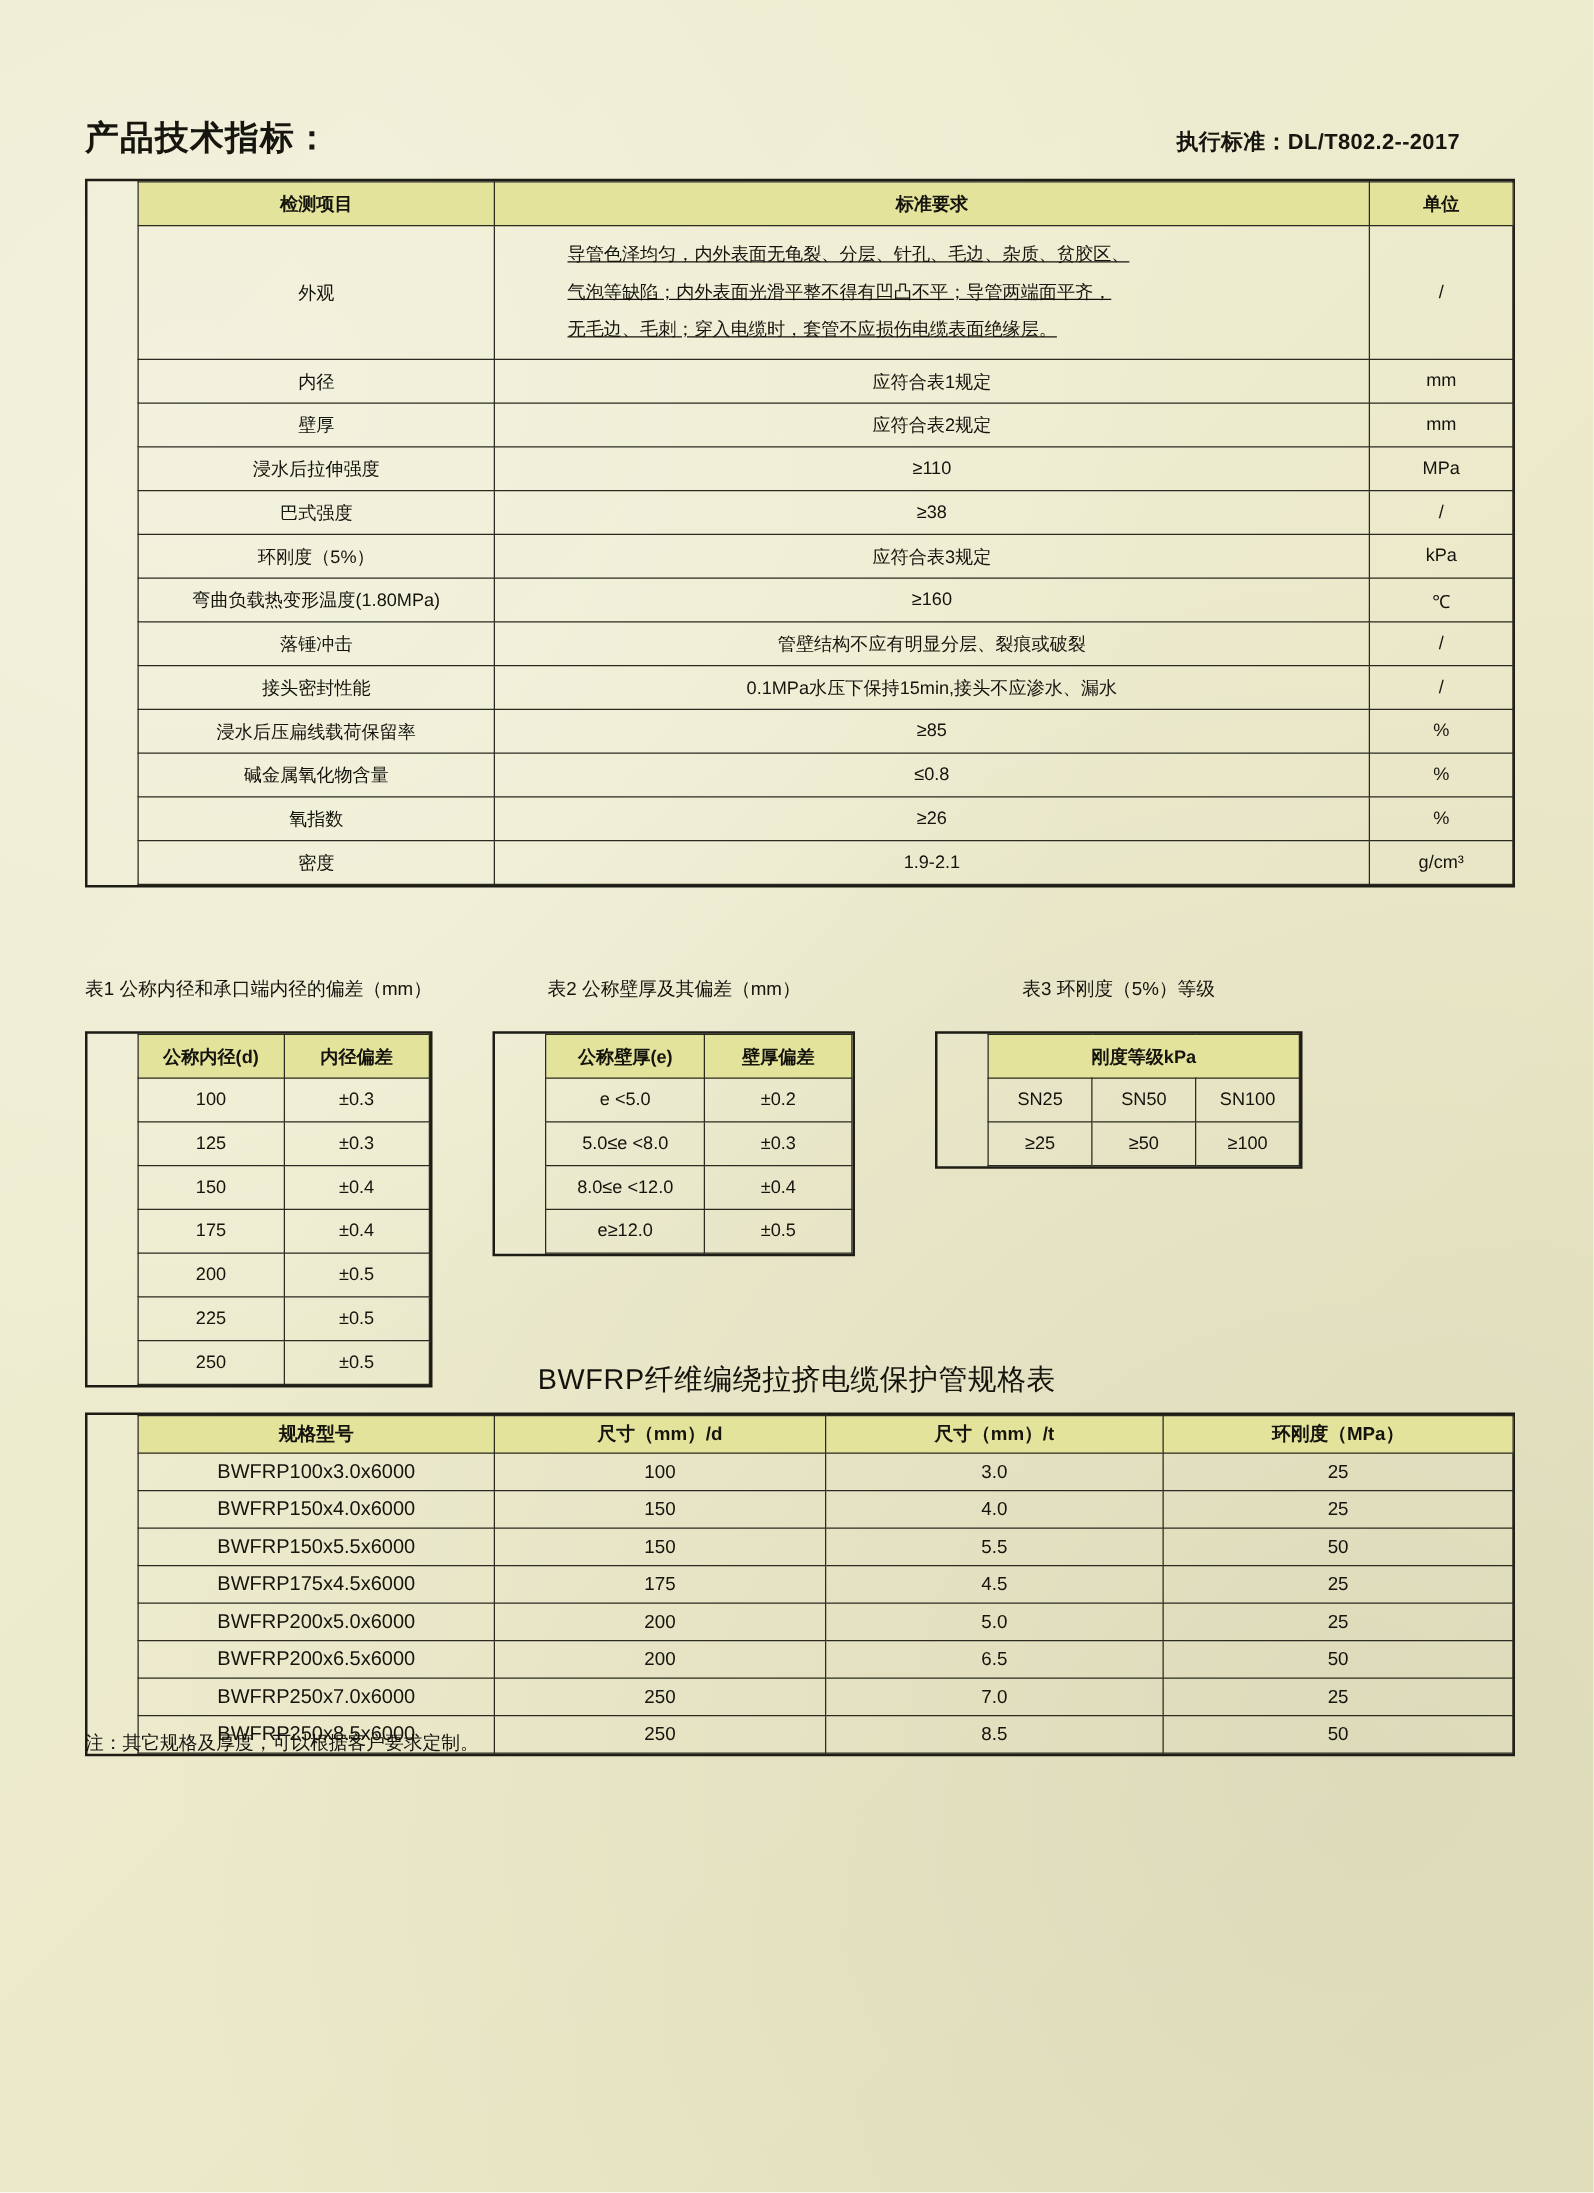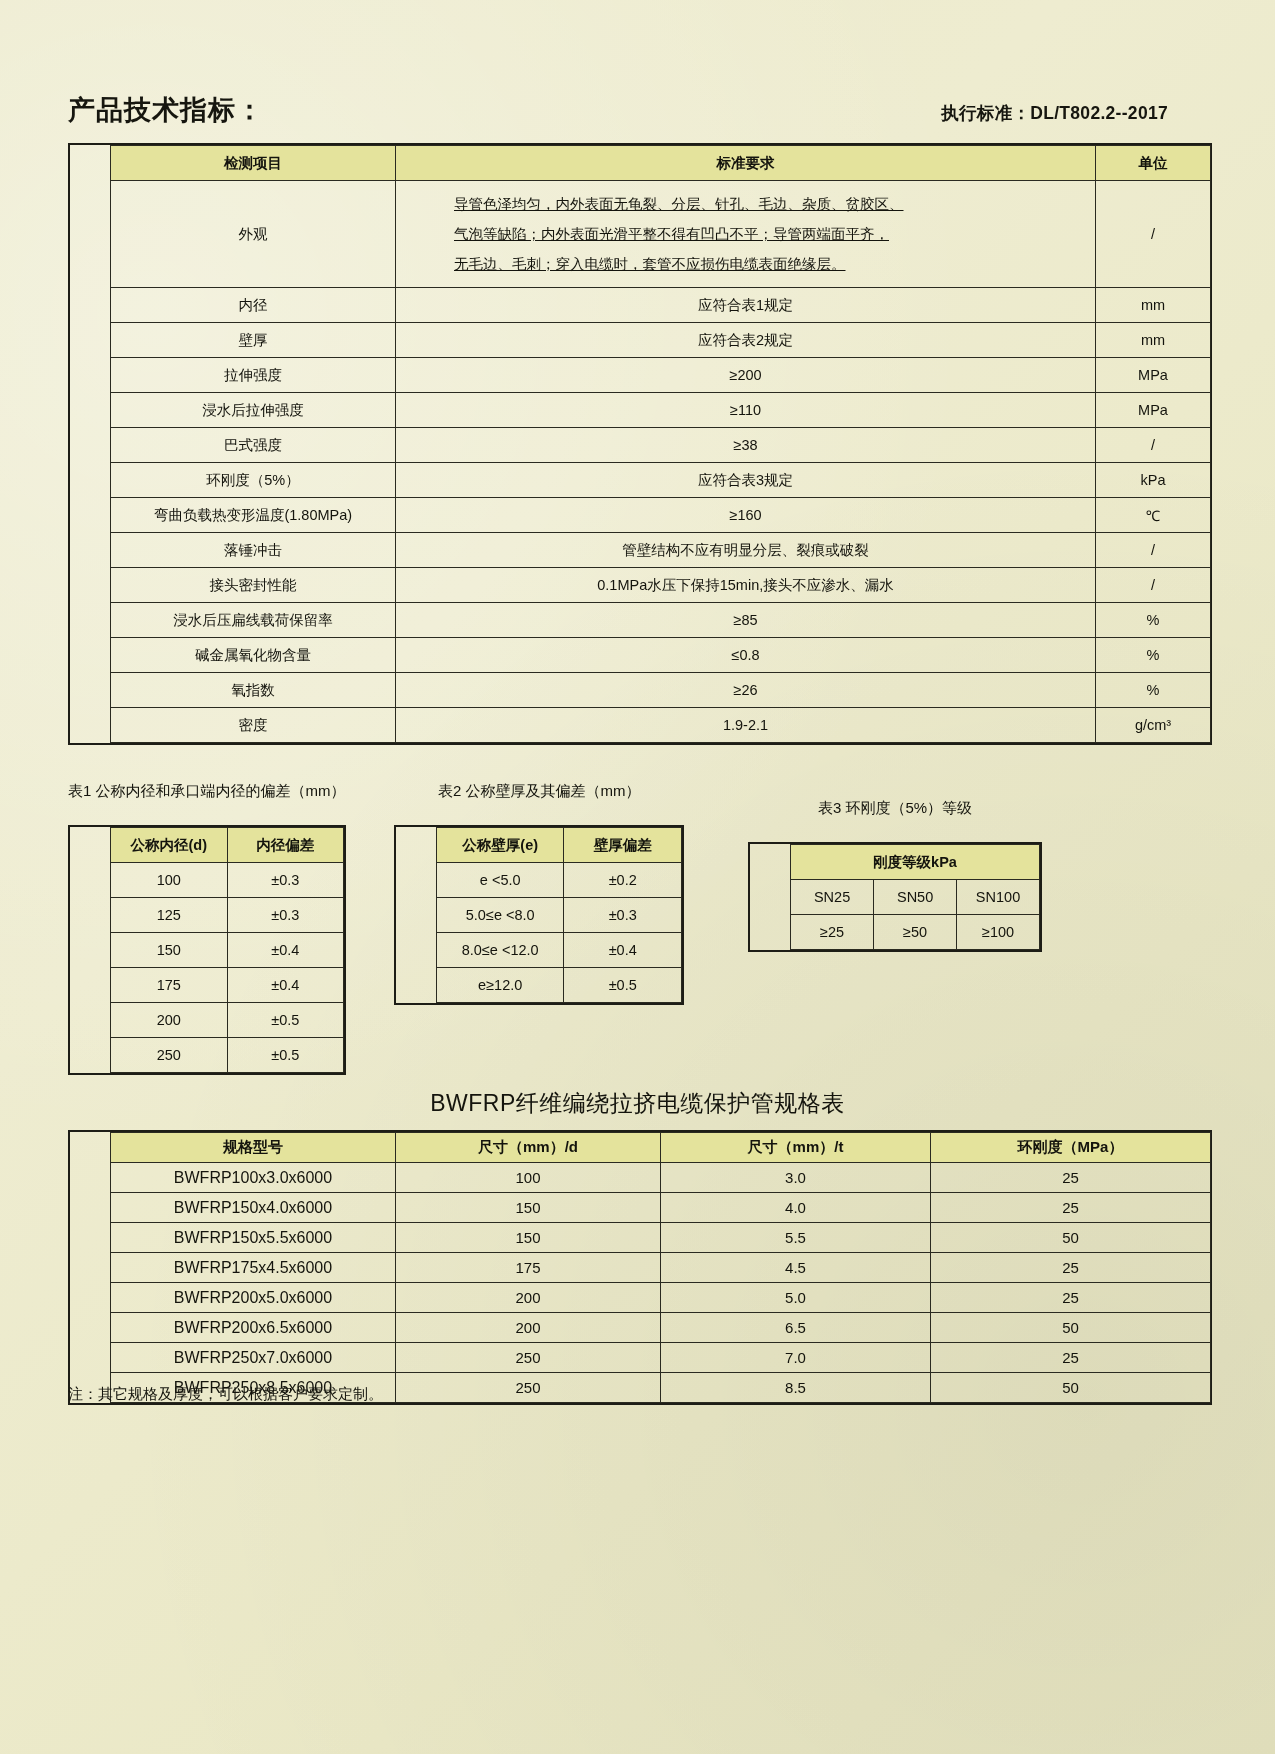--- a/index.html
+++ b/index.html
@@ -105,21 +105,21 @@
   }
 
   
   .sub-label {
     font-size: 15px;
     color: #14140d;
     font-weight: normal;
   }
   .t1-wrap { position: absolute; left: 68px; top: 782px; width: 278px; }
   .t2-wrap { position: absolute; left: 394px; top: 782px; width: 290px; }
-  .t3-wrap { position: absolute; left: 748px; top: 799px; width: 294px; }
+  .t3-wrap { position: absolute; left: 748px; top: 782px; width: 294px; }
   .sub-cap { margin-bottom: 24px; display: block; }
   .t3-wrap .sub-cap { text-align: center; }
   .t2-wrap .sub-cap { padding-left: 44px; }
   .t1-wrap table, .t2-wrap table, .t3-wrap table { width: 100%; }
   .t1-wrap td, .t2-wrap td { height: 34px; }
   .t3-wrap td { height: 34px; }
 
   
   .big-title {
     position: absolute;
@@ -186,25 +186,20 @@
             <td>内径</td>
             <td>应符合表1规定</td>
             <td>mm</td>
           </tr>
           <tr>
             <td>壁厚</td>
             <td>应符合表2规定</td>
             <td>mm</td>
           </tr>
           <tr>
-            <td>拉伸强度</td>
-            <td>≥200</td>
-            <td>MPa</td>
-          </tr>
-          <tr>
             <td>浸水后拉伸强度</td>
             <td>≥110</td>
             <td>MPa</td>
           </tr>
           <tr>
             <td>巴式强度</td>
             <td>≥38</td>
             <td>/</td>
           </tr>
           <tr>
@@ -275,20 +270,24 @@
             <tr>
               <td>150</td>
               <td>±0.4</td>
             </tr>
             <tr>
               <td>175</td>
               <td>±0.4</td>
             </tr>
             <tr>
               <td>200</td>
+              <td>±0.5</td>
+            </tr>
+            <tr>
+              <td>225</td>
               <td>±0.5</td>
             </tr>
             <tr>
               <td>250</td>
               <td>±0.5</td>
             </tr>
           </tbody>
         </table>
       </div>
     </div>

